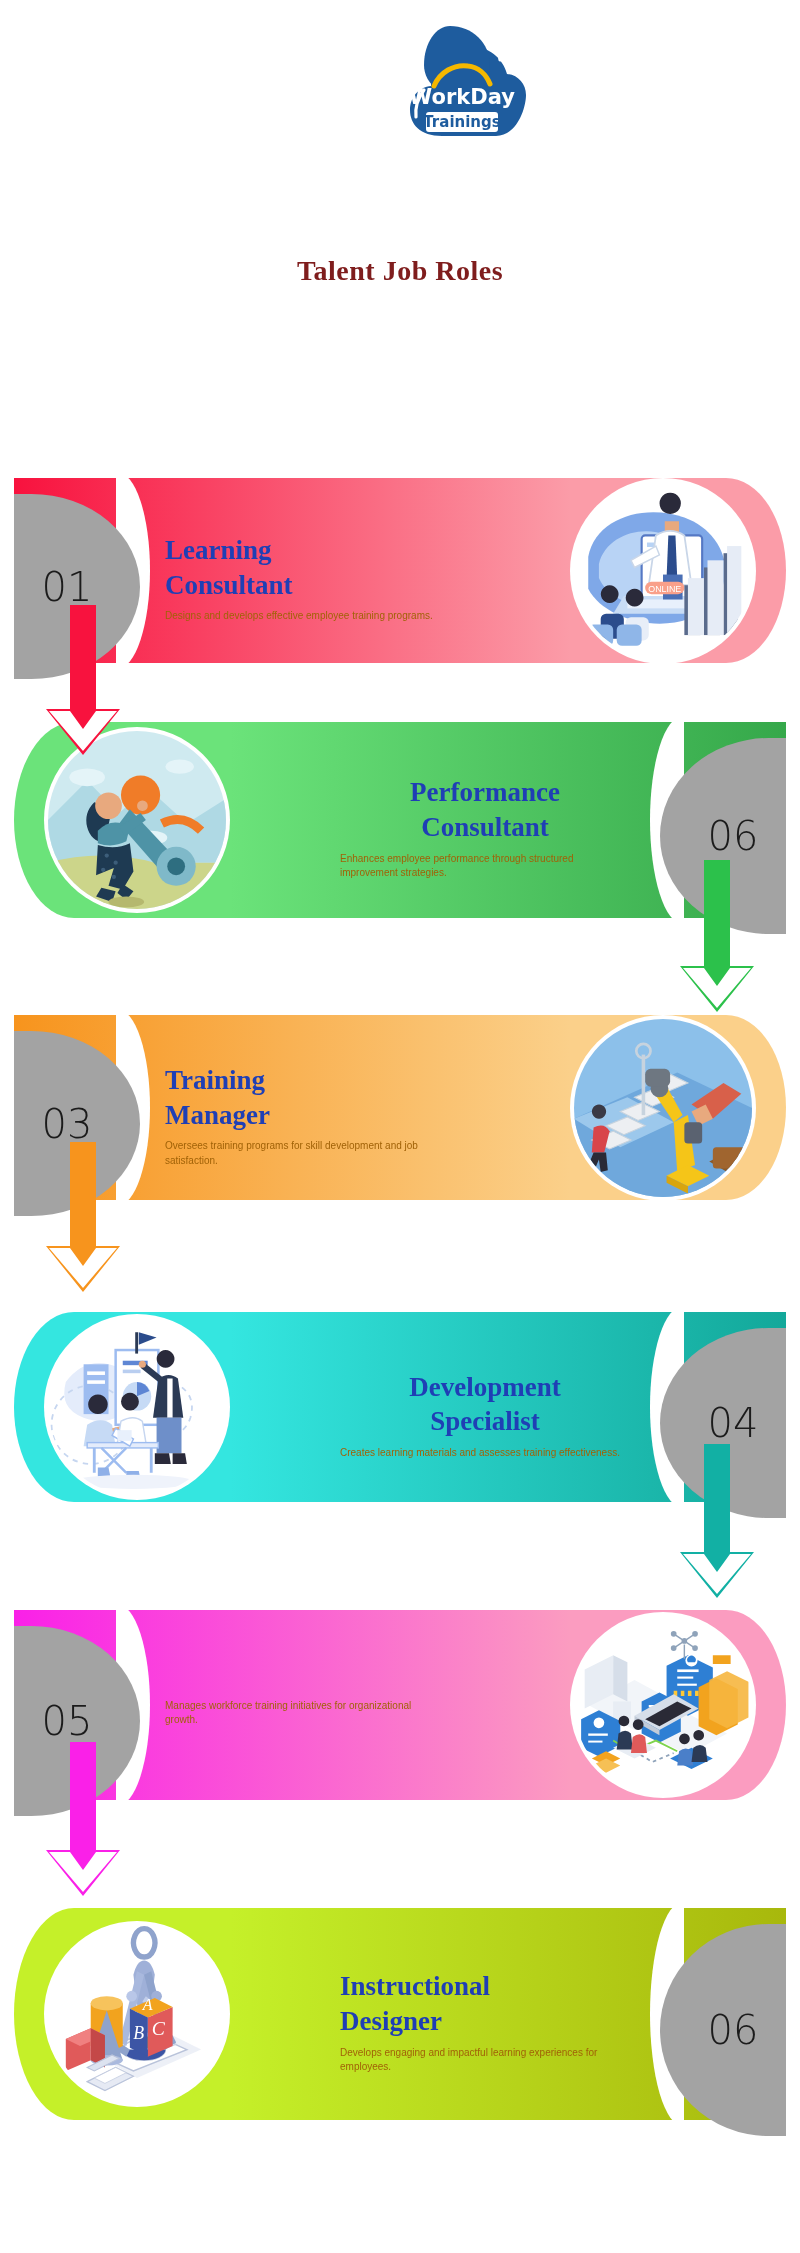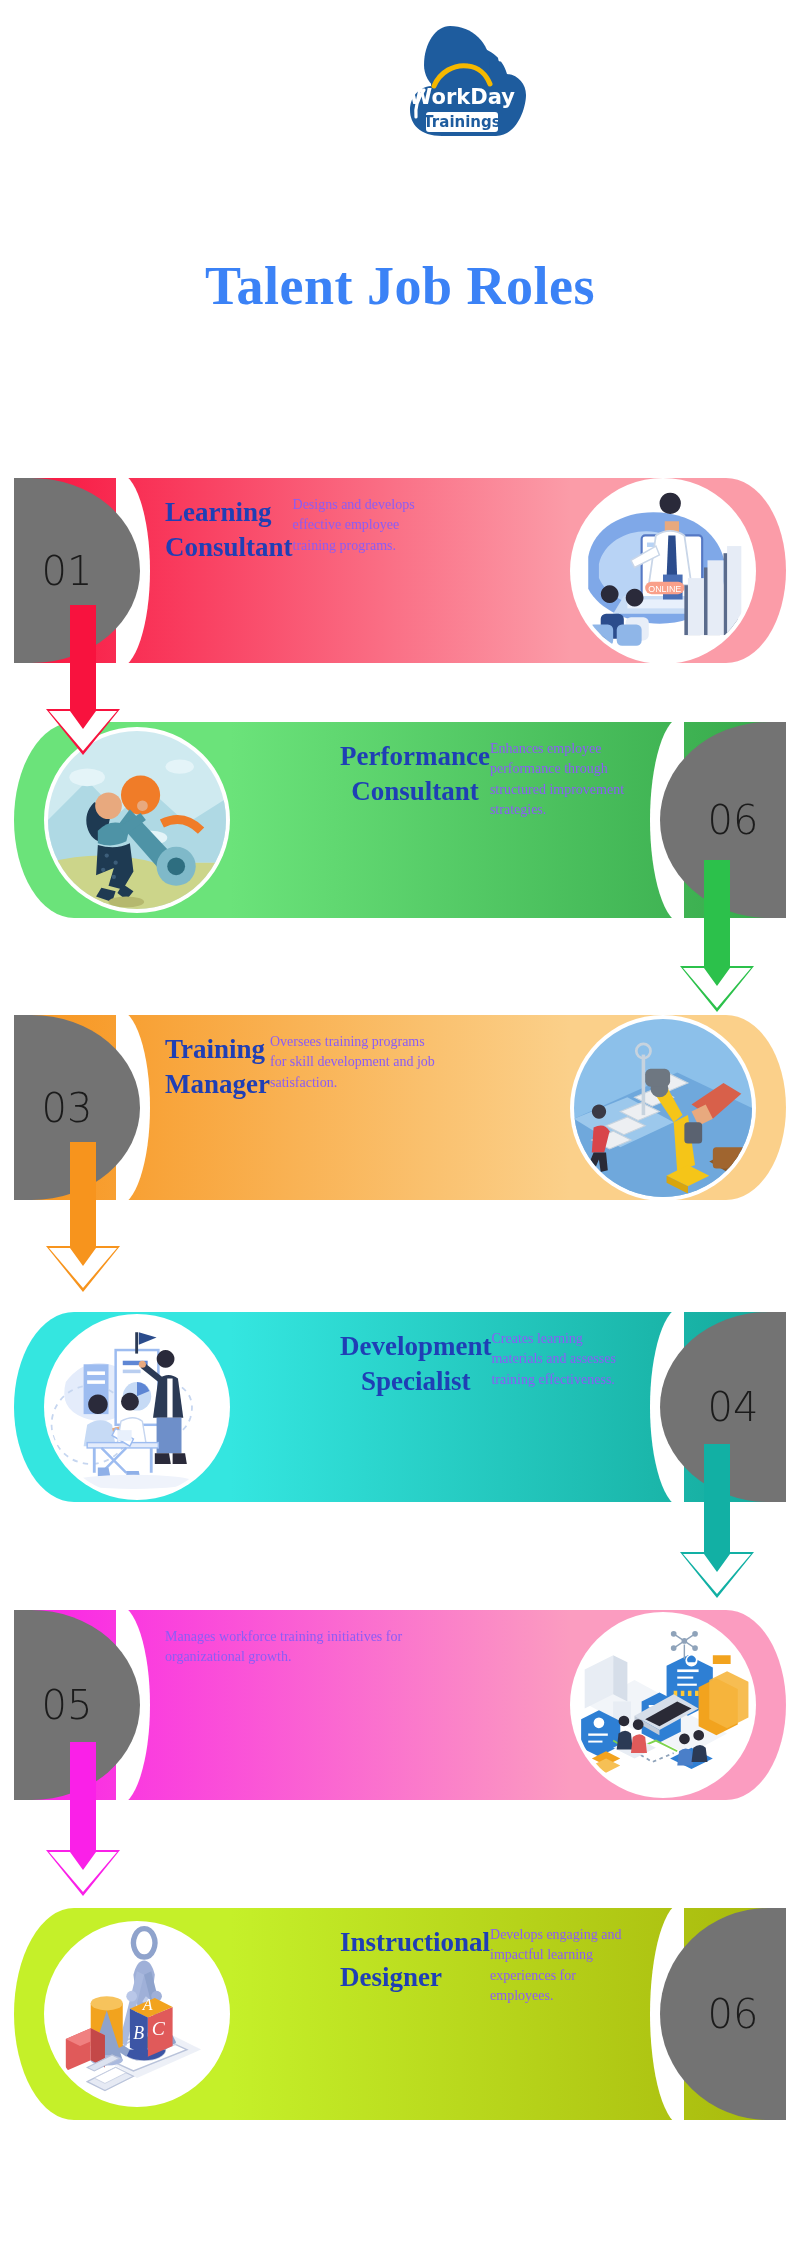--- a/index.html
+++ b/index.html
@@ -13,66 +13,66 @@
 
   
   #header { position:absolute; left:0; top:0; width:698px; height:400px; }
 
   #logo { position:absolute; left:398px; top:18px; width:130px; height:130px; }
   #logo svg { display:block; width:130px; height:130px; }
 
   #page-title {
     position:absolute; left:0; top:255px; width:800px;
     text-align:center;
-    font-size:54px; font-weight:bold; letter-spacing:0.5px;
-    color:#3b82f6;
+    font-size:28px; font-weight:bold; letter-spacing:0.5px;
+    color:#7f1d1d;
     font-family:"Liberation Serif","DejaVu Serif",serif;
   }
 
   
   .row { position:absolute; left:0; width:800px; }
 
   
   .band {
     position:absolute; left:14px; top:0; width:772px; height:100%;
     overflow:hidden;
   }
   .band-fill { position:absolute; inset:0; }
 
   
   .numplate {
-    position:absolute; top:0; height:100%;
-    background:#737373;
+    position:absolute; top:16px; height:100%;
+    background:#a3a3a3;
     display:flex; align-items:center;
     z-index:3;
   }
   .numplate.left  { left:14px;  width:126px; justify-content:center; padding-right:20px;
                     border-top-right-radius:100% 58%; border-bottom-right-radius:100% 58%; }
   .numplate.right { right:14px; width:126px; justify-content:center; padding-left:20px;
                     border-top-left-radius:100% 58%; border-bottom-left-radius:100% 58%; }
   .num {
     font-family:"DejaVu Sans","Liberation Sans",sans-serif;
     font-size:40px; font-weight:300; color:#1b1b1b; line-height:1;
   }
   
   .sep { position:absolute; top:-6px; height:calc(100% + 12px); width:34px; background:#ffffff; z-index:2; }
   .sep.left  { left:116px;  border-top-right-radius:100% 52%; border-bottom-right-radius:100% 52%; }
   .sep.right { right:116px; border-top-left-radius:100% 52%;  border-bottom-left-radius:100% 52%; }
 
   
-  .txt { position:absolute; top:17px; height:100%; z-index:4;
-         display:flex; flex-direction:row; justify-content:center; }
+  .txt { position:absolute; top:8px; height:100%; z-index:4;
+         display:flex; flex-direction:column; justify-content:center; }
   .role-title {
     font-family:"Liberation Serif","DejaVu Serif",serif;
     font-weight:bold; font-size:27px; line-height:1.28;
     color:#1F3FB5; margin-bottom:7px;
   }
   .role-desc {
-    font-family:Liberation Serif, serif;
-    font-size:14px; line-height:1.45; color:#8b5cf6;
+    font-family:Liberation Sans, sans-serif;
+    font-size:10px; line-height:1.45; color:#a16207;
   }
 
   
   .illus {
     position:absolute; top:50%; transform:translateY(-50%);
     width:178px; height:178px; border-radius:50%;
     background:#ffffff; overflow:hidden; z-index:4;
     box-shadow:0 0 0 4px #ffffff;
   }
   .illus svg { display:block; width:100%; height:100%; }

